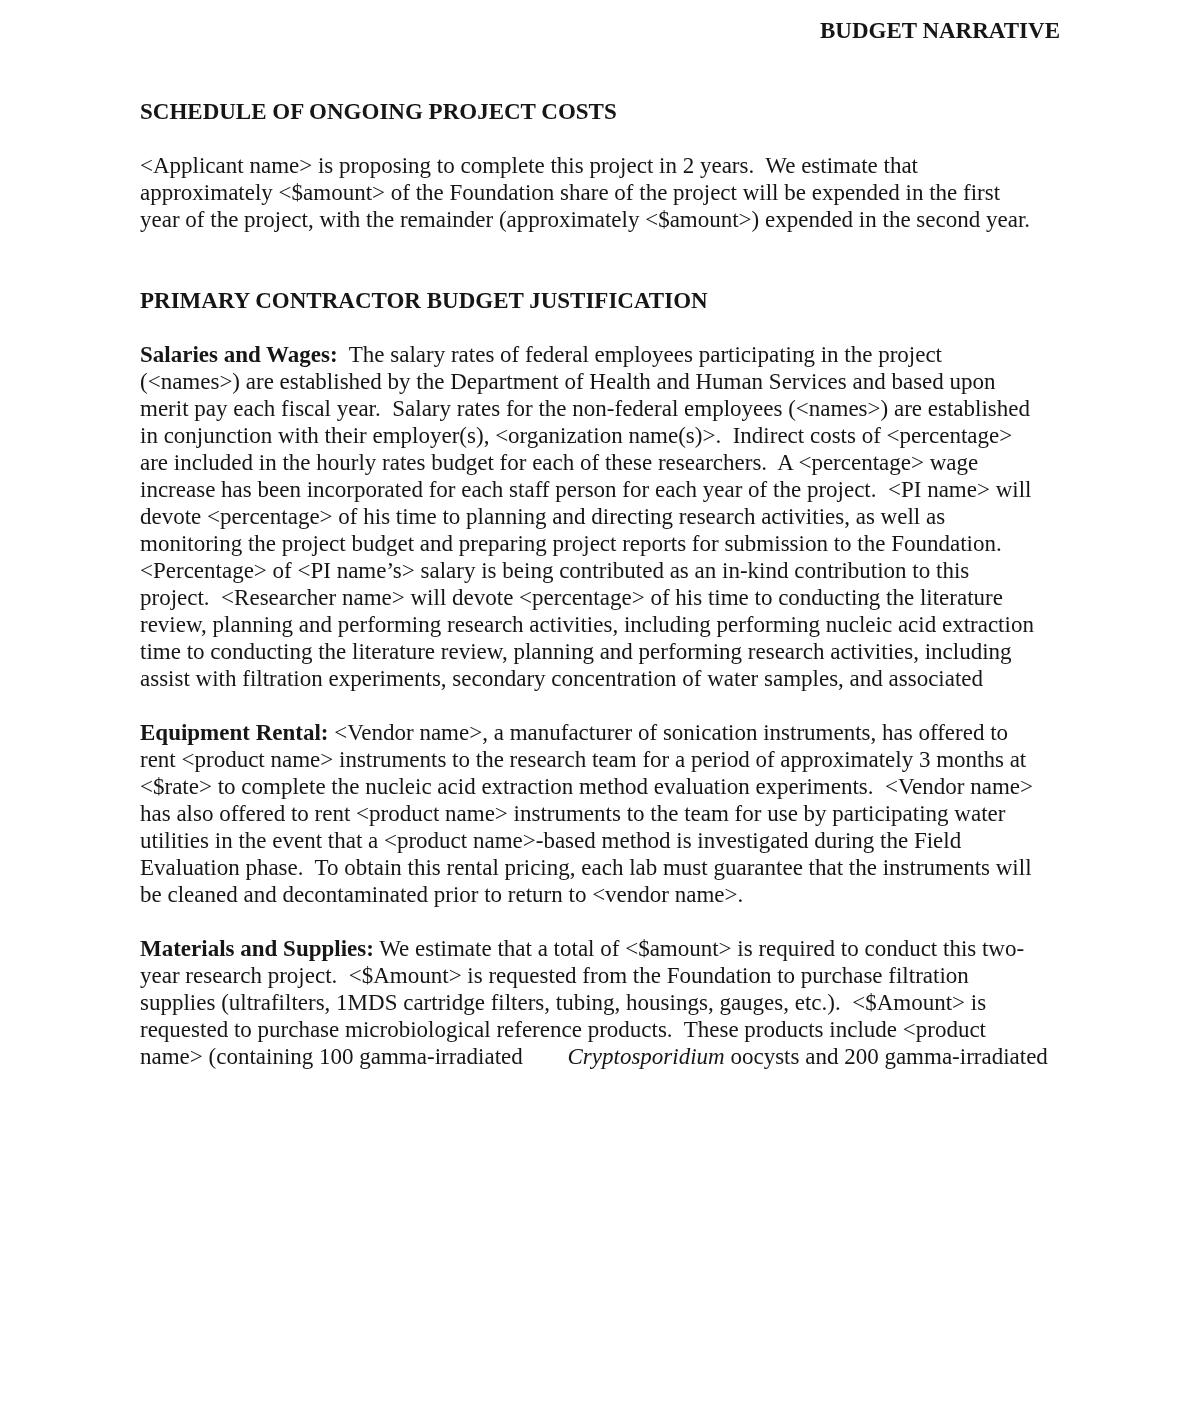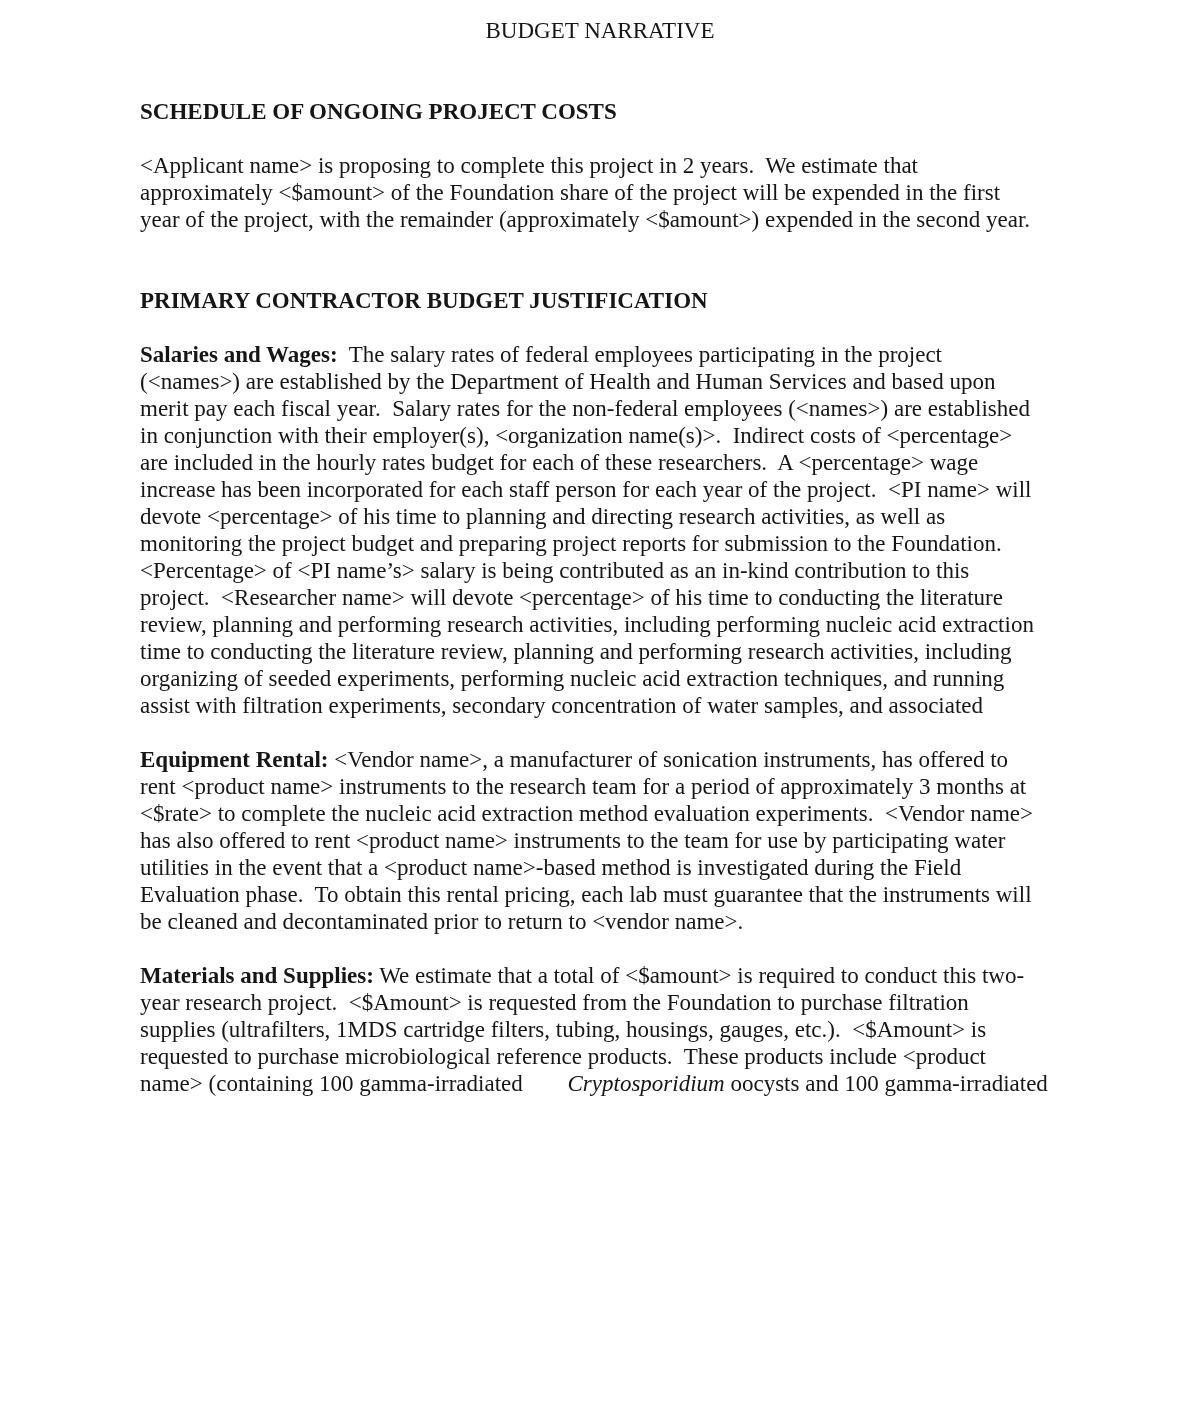--- a/index.html
+++ b/index.html
@@ -10,22 +10,22 @@
     background: #ffffff;
     color: #161616;
     font-family: "Liberation Serif", "DejaVu Serif", serif;
     font-size: 23px;
     overflow: hidden;
   }
   .content {
     padding: 17px 140px 0 140px;
   }
   .doc-title {
-    text-align: center;
-    font-weight: 400;
+    text-align: right;
+    font-weight: 700;
     line-height: 27px;
     white-space: pre;
   }
   .heading { margin-top: 54px; }
   .paragraph { margin-top: 27px; }
   .line {
     line-height: 27px;
     white-space: pre;
   }
   .bold { font-weight: 700; }
@@ -55,34 +55,33 @@
           <div class="line"><span>merit pay each fiscal year.  Salary rates for the non-federal employees (&lt;names&gt;) are established</span></div>
           <div class="line"><span>in conjunction with their employer(s), &lt;organization name(s)&gt;.  Indirect costs of &lt;percentage&gt;</span></div>
           <div class="line"><span>are included in the hourly rates budget for each of these researchers.  A &lt;percentage&gt; wage</span></div>
           <div class="line"><span>increase has been incorporated for each staff person for each year of the project.  &lt;PI name&gt; will</span></div>
           <div class="line"><span>devote &lt;percentage&gt; of his time to planning and directing research activities, as well as</span></div>
           <div class="line"><span>monitoring the project budget and preparing project reports for submission to the Foundation.</span></div>
           <div class="line"><span>&lt;Percentage&gt; of &lt;PI name’s&gt; salary is being contributed as an in-kind contribution to this</span></div>
           <div class="line"><span>project.  &lt;Researcher name&gt; will devote &lt;percentage&gt; of his time to conducting the literature</span></div>
           <div class="line"><span>review, planning and performing research activities, including performing nucleic acid extraction</span></div>
           <div class="line"><span>time to conducting the literature review, planning and performing research activities, including</span></div>
-          <div class="line"><span>organizing of seeded experiments, performing nucleic acid extraction techniques, and running</span></div>
           <div class="line"><span>assist with filtration experiments, secondary concentration of water samples, and associated</span></div>
         </div>
         <div class="paragraph">
           <div class="line"><span class="bold">Equipment Rental:</span><span> &lt;Vendor name&gt;, a manufacturer of sonication instruments, has offered to</span></div>
           <div class="line"><span>rent &lt;product name&gt; instruments to the research team for a period of approximately 3 months at</span></div>
           <div class="line"><span>&lt;$rate&gt; to complete the nucleic acid extraction method evaluation experiments.  &lt;Vendor name&gt;</span></div>
           <div class="line"><span>has also offered to rent &lt;product name&gt; instruments to the team for use by participating water</span></div>
           <div class="line"><span>utilities in the event that a &lt;product name&gt;-based method is investigated during the Field</span></div>
           <div class="line"><span>Evaluation phase.  To obtain this rental pricing, each lab must guarantee that the instruments will</span></div>
           <div class="line"><span>be cleaned and decontaminated prior to return to &lt;vendor name&gt;.</span></div>
         </div>
         <div class="paragraph">
           <div class="line"><span class="bold">Materials and Supplies:</span><span> We estimate that a total of &lt;$amount&gt; is required to conduct this two-</span></div>
           <div class="line"><span>year research project.  &lt;$Amount&gt; is requested from the Foundation to purchase filtration</span></div>
           <div class="line"><span>supplies (ultrafilters, 1MDS cartridge filters, tubing, housings, gauges, etc.).  &lt;$Amount&gt; is</span></div>
           <div class="line"><span>requested to purchase microbiological reference products.  These products include &lt;product</span></div>
-          <div class="line"><span>name&gt; (containing 100 gamma-irradiated </span><span class="italic">Cryptosporidium</span><span> oocysts and 100 gamma-irradiated</span></div>
+          <div class="line"><span>name&gt; (containing 100 gamma-irradiated </span><span class="italic">Cryptosporidium</span><span> oocysts and 200 gamma-irradiated</span></div>
         </div>
       </div>
   </div>
 </div>
 
 </body></html>

